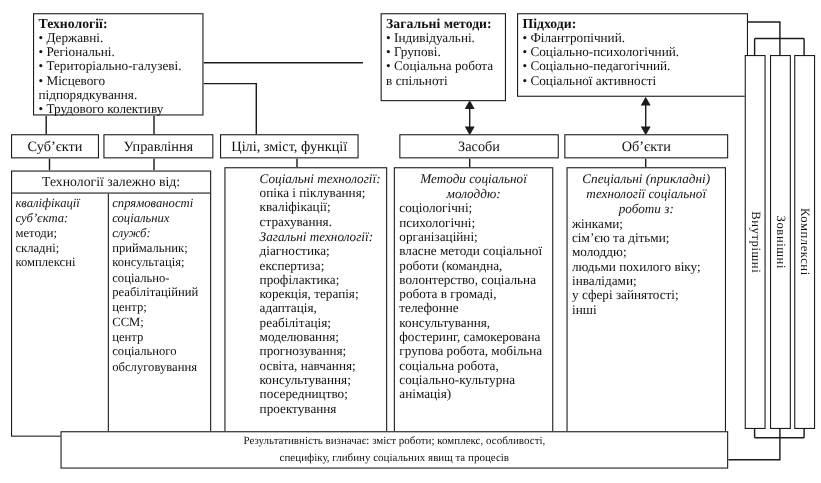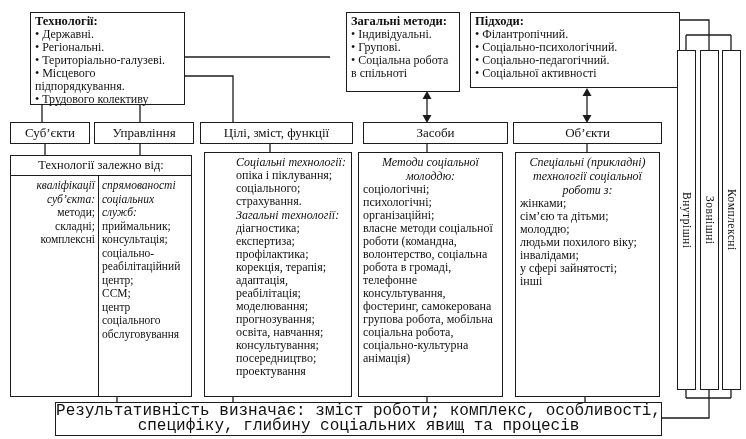--- a/index.html
+++ b/index.html
@@ -23,50 +23,50 @@
   .col-body{font-size:12px;line-height:14px;}
   .it{font-style:italic;}
   .ctr{text-align:center;}
   
   #box-tech{left:30px;top:12px;width:155px;height:93px;}
   #box-methods{left:346px;top:12px;width:114px;height:80px;}
   #box-approaches{left:470px;top:12px;width:210px;height:76px;}
   
   #r2-subjects{left:10px;top:122px;width:80px;height:22px;}
   #r2-management{left:94px;top:122px;width:100px;height:22px;text-align:center;}
-  #r2-goals{left:200px;top:122px;width:153px;height:22px;}
+  #r2-goals{left:200px;top:122px;width:126px;height:22px;}
   #r2-means{left:363px;top:122px;width:145px;height:22px;}
   #r2-objects{left:513px;top:122px;width:149px;height:22px;}
   
   #col1{left:10px;top:155px;width:182px;height:242px;display:flex;flex-direction:column;}
   #col1 .c1-header{
     border-bottom:1.2px solid #1c1c1c;text-align:center;
     font-size:12.5px;line-height:15px;padding:2px 2px;
   }
   #col1 .c1-cols{display:flex;flex:1;min-height:0;}
-  #col1 .c1-left{width:88px;border-right:1.2px solid #1c1c1c;padding:3px 3px;box-sizing:border-box;text-align:right;}
+  #col1 .c1-left{width:88px;border-right:1.2px solid #1c1c1c;padding:3px 3px;box-sizing:border-box;}
   #col1 .c1-right{flex:1;padding:3px 3px;box-sizing:border-box;}
   #col1 .li,#col1 .sub-title{font-size:11.5px;line-height:13.5px;}
   .sub-title{font-style:italic;font-size:12px;line-height:14px;}
   #col2{left:204px;top:152px;width:148px;height:245px;padding-left:31px;}
   #col3{left:358px;top:152px;width:145px;height:245px;}
   #col4{left:515px;top:152px;width:145px;height:245px;}
   
   .vbox{
     position:absolute;top:50px;width:19px;height:340px;background:#fff;
     border:1.4px solid #1c1c1c;box-sizing:border-box;z-index:1;
     display:flex;align-items:center;justify-content:center;
   }
   .vbox span{writing-mode:vertical-rl;font-size:11.5px;letter-spacing:.5px;white-space:nowrap;}
   #v1{left:677px;} #v2{left:700px;} #v3{left:722px;}
   
   #box-result{
-    left:55px;top:402px;width:607px;height:34px;
+    left:55px;top:392px;width:607px;height:34px;
     display:flex;align-items:center;justify-content:center;
-    text-align:center;white-space:pre-line;font-size:16px;line-height:15px;font-family:Liberation Mono, monospace;
+    text-align:center;white-space:pre-line;font-size:10px;line-height:15px;
   }
 </style>
 </head>
 <body>
 
 <div id="stage">
 
   <svg class="wires" width="746" height="439" viewBox="0 0 746 439">
     <g fill="none" stroke="#1c1c1c" stroke-width="1.3">
 
@@ -161,21 +161,21 @@
             <div class="li">центр соціального обслуговування</div>
           </div>
       </div>
     </div>
   </div>
 
   <div class="box pad col-body" id="col2">
     <div class="it">Соціальні технології:</div>
     <div>
         <div class="li">опіка і піклування;</div>
-        <div class="li">соціального;</div>
+        <div class="li">кваліфікації;</div>
         <div class="li">страхування.</div>
       </div>
     <div class="it">Загальні технології:</div>
     <div>
         <div class="li">діагностика;</div>
         <div class="li">експертиза;</div>
         <div class="li">профілактика;</div>
         <div class="li">корекція, терапія;</div>
         <div class="li">адаптація, реабілітація;</div>
         <div class="li">моделювання;</div>

